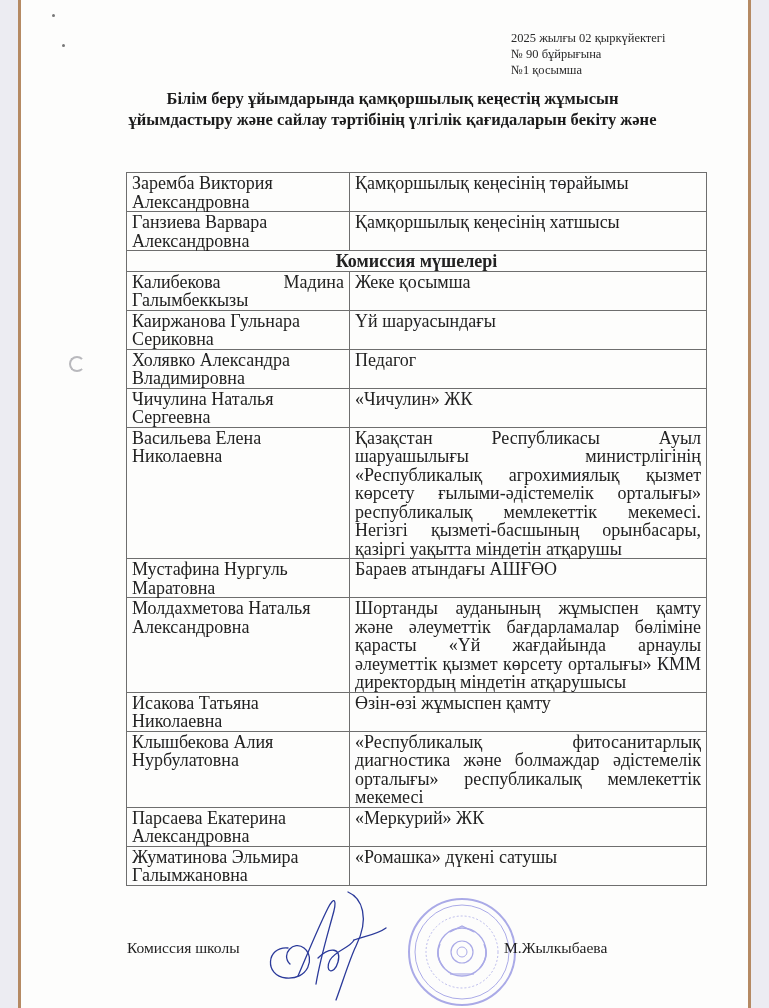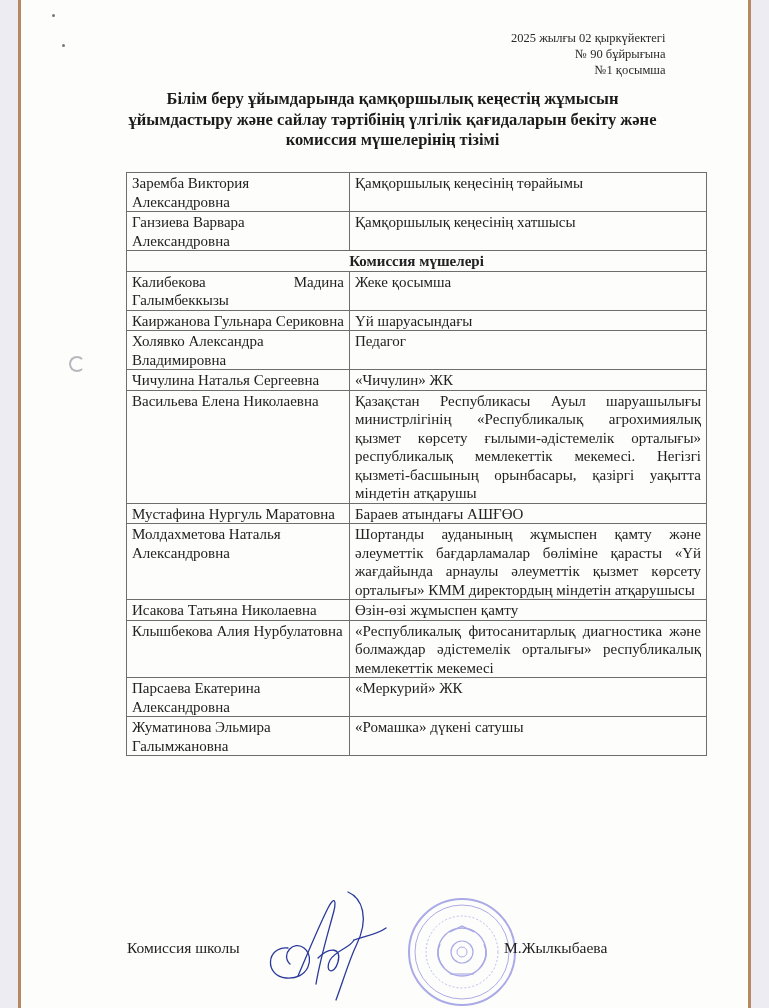--- a/index.html
+++ b/index.html
@@ -20,31 +20,31 @@
     .hole {
       position: absolute; left: 48px; top: 356px; width: 16px; height: 16px;
       border-radius: 50%;
       border: 2px solid #b9b9bd;
       border-right-color: transparent;
       box-sizing: border-box;
     }
     .dot { position: absolute; width: 3px; height: 3px; border-radius: 50%; background: #777; }
     .appendix {
       position: absolute; left: 511px; top: 30px;
-      font-size: 12.5px; line-height: 16px; color: #2a2a2a; text-align: right;
+      font-size: 12.5px; line-height: 16px; color: #2a2a2a;
     }
     .title {
       position: absolute; left: 120px; top: 89px; width: 545px;
       text-align: center; font-weight: bold; font-size: 16.5px; line-height: 20.5px;
       color: #1b1b1b;
     }
     table.members {
       position: absolute; left: 126px; top: 172px; width: 581px;
       border-collapse: collapse; table-layout: fixed;
-      font-size: 15px; line-height: 18.5px; color: #222;
+      font-size: 18px; line-height: 18.5px; color: #222;
     }
     table.members td {
       border: 1.3px solid #6e6e6e;
       padding: 1px 5px 0 5px;
       vertical-align: top;
     }
     table.members td.name { width: 212px; }
     table.members td.name.justify { text-align: justify; text-align-last: justify; }
     td.section { text-align: center; font-weight: bold; padding: 0; height: 18px; }
     .role.just-last-left { text-align: justify; text-align-last: left; }
@@ -72,21 +72,20 @@
 
 <div class="appendix">
   <div>2025 жылғы 02 қыркүйектегі</div>
   <div>№ 90 бұйрығына</div>
   <div>№1 қосымша</div>
 </div>
 
 <div class="title">
   <div>Білім беру ұйымдарында қамқоршылық кеңестің жұмысын</div>
   <div>ұйымдастыру және сайлау тәртібінің үлгілік қағидаларын бекіту және</div>
-  <div>комиссия мүшелерінің тізімі</div>
 </div>
 
 <table class="members">
   <tbody>
     <tr>
       <td class="name">Заремба Виктория Александровна</td>
       <td class="role">Қамқоршылық кеңесінің төрайымы</td>
     </tr>
     <tr>
       <td class="name">Ганзиева Варвара Александровна</td>

